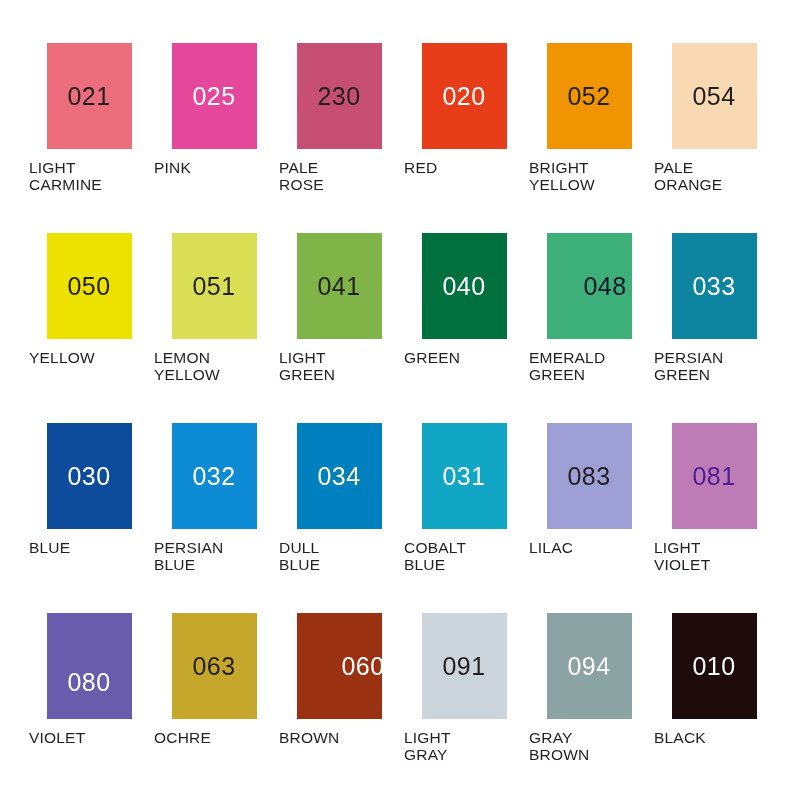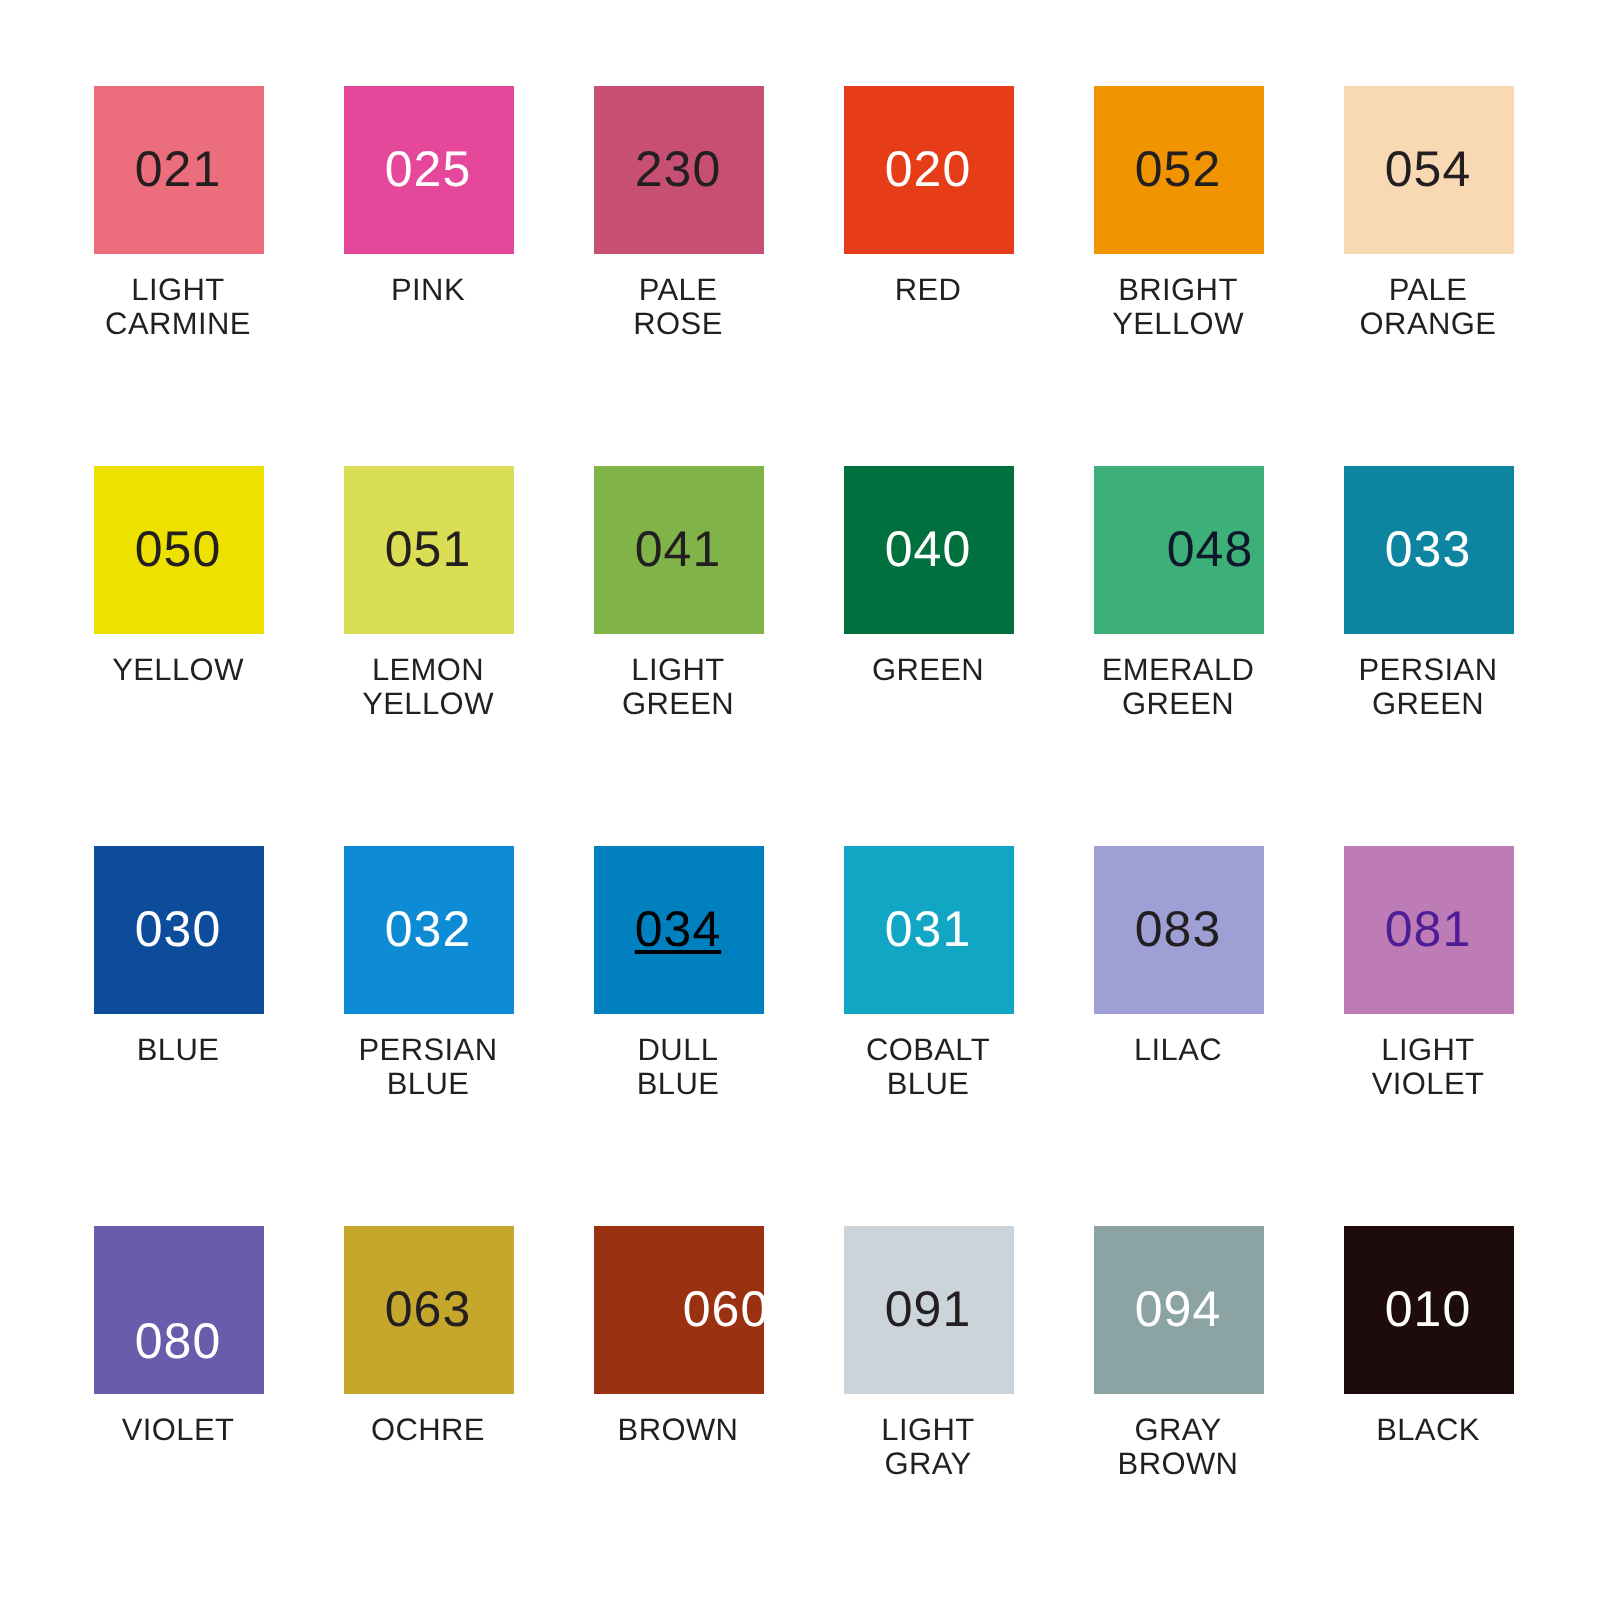--- a/index.html
+++ b/index.html
@@ -31,39 +31,38 @@
     width: 800px;
   }
   .swatch-cell {
     display: flex;
     flex-direction: column;
     align-items: center;
     width: 125px;
   }
   .swatch-chip {
     width: 85px;
-    height: 84px;
+    height: 106px;
     display: flex;
     align-items: center;
     justify-content: center;
     box-sizing: border-box;
   }
   .swatch-code {
     font-size: 25px;
     font-weight: 400;
     letter-spacing: 0.5px;
     line-height: 1;
     font-family: "Liberation Sans", sans-serif;
   }
   .swatch-name {
     margin-top: 10px;
     font-size: 15.5px;
     line-height: 1.12;
     color: #231f20;
-    text-align: center;
     letter-spacing: 0.2px;
     width: 120px;
     font-family: "Liberation Sans", sans-serif;
     white-space: pre-line;
   }
 </style>
 </head>
 <body>
 
 <div id="palette-sheet">
@@ -156,21 +155,21 @@
       </div>
       <div class="swatch-cell">
         <div class="swatch-chip" style="background: rgb(13, 139, 212);">
           <span class="swatch-code" style="color: rgb(255, 255, 255);">032</span>
         </div>
         <div class="swatch-name">PERSIAN
 BLUE</div>
       </div>
       <div class="swatch-cell">
         <div class="swatch-chip" style="background: rgb(0, 128, 190);">
-          <span class="swatch-code" style="color: #000000; text-decoration: underline;">034</span>
+          <span class="swatch-code" style="color: #fef9c3;">034</span>
         </div>
         <div class="swatch-name">DULL
 BLUE</div>
       </div>
       <div class="swatch-cell">
         <div class="swatch-chip" style="background: rgb(16, 166, 196);">
           <span class="swatch-code" style="color: rgb(255, 255, 255);">031</span>
         </div>
         <div class="swatch-name">COBALT
 BLUE</div>

